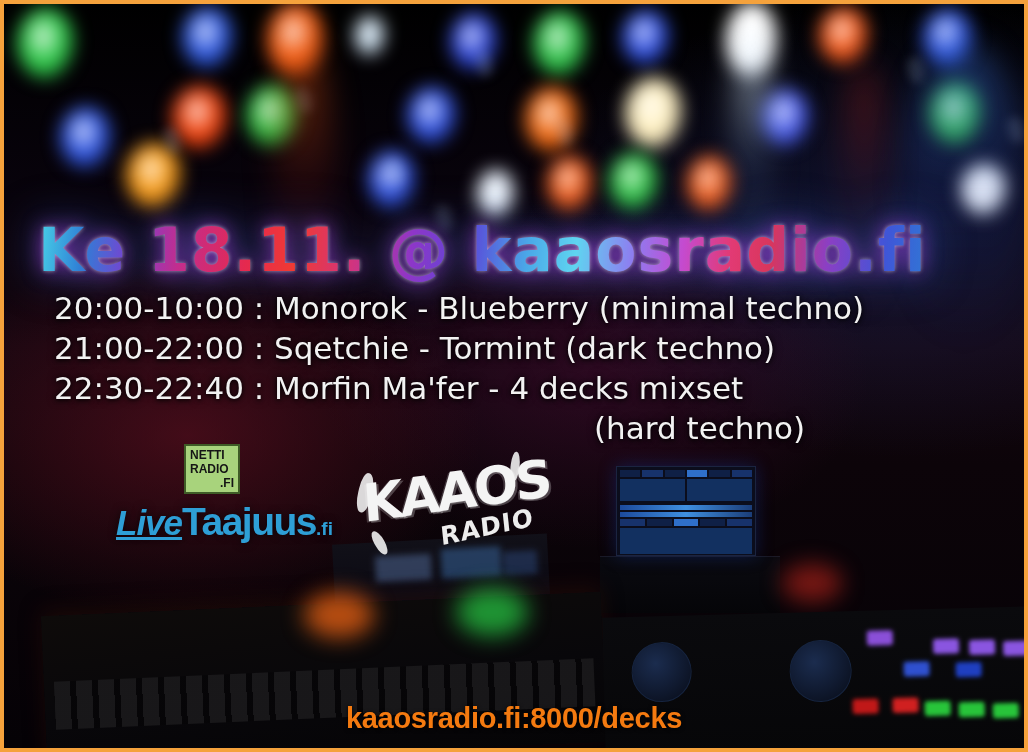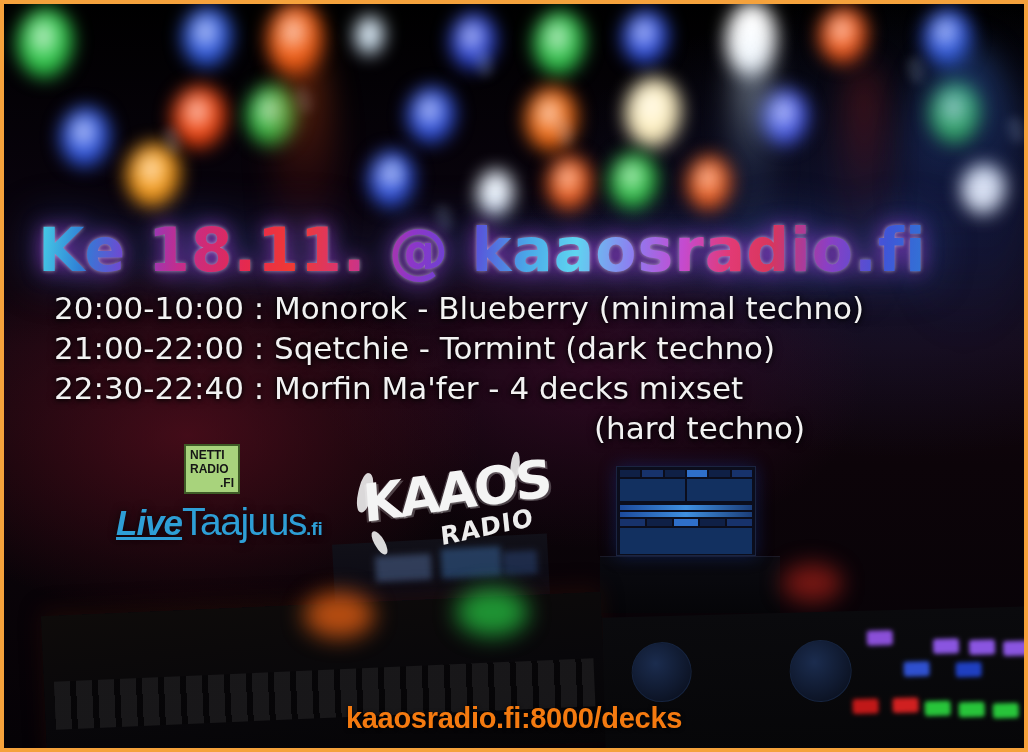--- a/index.html
+++ b/index.html
@@ -150,21 +150,21 @@
   .lt-live {
     font-family: "Liberation Sans", sans-serif;
     font-style: italic;
     font-weight: 700;
     font-size: 35px;
     letter-spacing: -1px;
     text-decoration: underline;
   }
   .lt-taajuus {
     font-family: "Liberation Sans", sans-serif;
-    font-weight: 400;
+    font-weight: 700;
     font-size: 39px;
     letter-spacing: -1.5px;
   }
   .lt-fi {
     font-family: "Liberation Sans", sans-serif;
     font-weight: 700;
     font-size: 19px;
   }
 
   .kaaos-logo {

